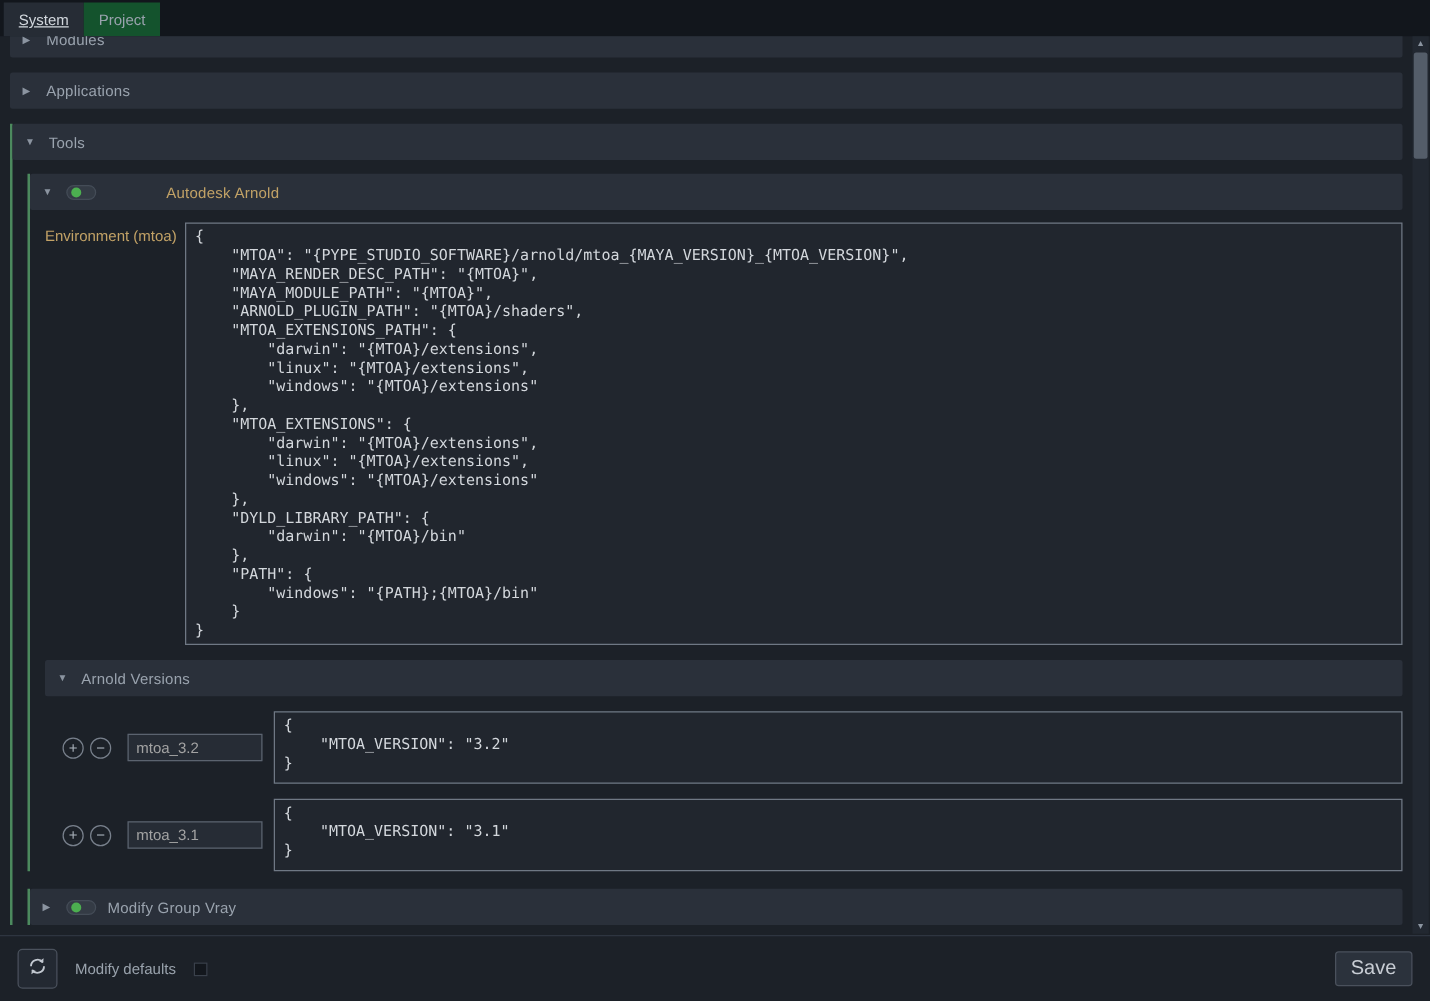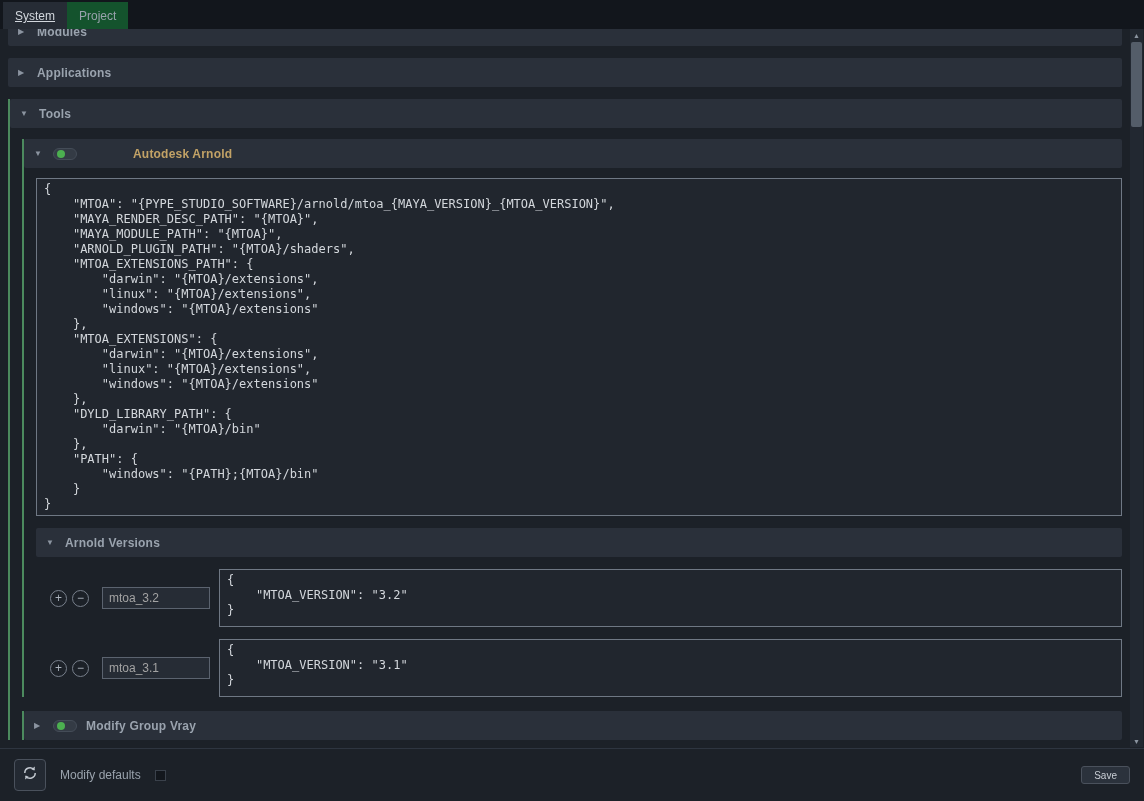--- a/index.html
+++ b/index.html
@@ -26,21 +26,21 @@
     position:absolute; top:29px; left:0; right:0; bottom:53px;
     overflow:hidden; padding:0 22px 0 8px;
   }
   .sec-header {
     height:29px; background:#2a303a; border-radius:2px;
     display:flex; align-items:center; gap:9px; padding:0 10px;
     margin-top:12px; cursor:pointer;
   }
   .section.first > .sec-header { margin-top:-12px; }
   .arrow { font-size:8px; color:#8b94a0; width:10px; flex:0 0 auto; }
-  .sec-title { font-size:12px; font-weight:bold; color:#9aa3ae; letter-spacing:.2px; }
+  .sec-title { font-size:12px; font-weight:normal; color:#9aa3ae; letter-spacing:.2px; }
   .sec-title.modified { color:#c2a266;margin-left:47px; }
   .section.expanded { border-left:2px solid #4c8a5e; }
   .sec-body { padding-left:12px; }
   .subsection { border-left:2px solid #4c8a5e; }
   .subsection > .sec-header { margin-top:0; }
   .subsection.arnold { margin-top:11px; }
   .subsection.vray { margin-top:14px; }
   
   .toggle {
     width:24px; height:12px; border-radius:6px;
@@ -92,23 +92,23 @@
     width:32px; height:32px; border:1px solid #4a515c; border-radius:4px;
     background:#232932; display:flex; align-items:center; justify-content:center;
     cursor:pointer;
   }
   .modify-label { font-size:12px; color:#9aa3ad; cursor:pointer; }
   .checkbox {
     width:11px; height:11px; background:#13171d;
     border:1px solid #3a414b; cursor:pointer;
   }
   .save-btn {
-    margin-left:auto; height:18px; padding:0 12px;
+    margin-left:auto; height:28px; padding:0 12px;
     background:#2b323c; border:1px solid #4a515c; border-radius:3px;
-    color:#c8cdd4; font-size:10px; cursor:pointer;
+    color:#c8cdd4; font-size:16px; cursor:pointer;
     font-family:"Liberation Sans", sans-serif;
   }
   
   .scrollbar {
     position:absolute; top:29px; right:1px; bottom:54px; width:13px;
     background:#222831;
   }
   .sb-arrow {
     height:12px; font-size:7px; color:#8b94a0;
     text-align:center; line-height:13px; cursor:pointer;
@@ -152,20 +152,21 @@
     <div class="sec-body">
 
       <div class="subsection arnold">
         <div class="sec-header">
           <span class="arrow">▼</span>
           <span class="toggle"></span>
           <span class="sec-title modified">Autodesk Arnold</span>
         </div>
 
         <div class="env-row">
+          <div class="env-label">Environment (mtoa)</div>
           <textarea class="code big" spellcheck="false" style="">{
     "MTOA": "{PYPE_STUDIO_SOFTWARE}/arnold/mtoa_{MAYA_VERSION}_{MTOA_VERSION}",
     "MAYA_RENDER_DESC_PATH": "{MTOA}",
     "MAYA_MODULE_PATH": "{MTOA}",
     "ARNOLD_PLUGIN_PATH": "{MTOA}/shaders",
     "MTOA_EXTENSIONS_PATH": {
         "darwin": "{MTOA}/extensions",
         "linux": "{MTOA}/extensions",
         "windows": "{MTOA}/extensions"
     },

